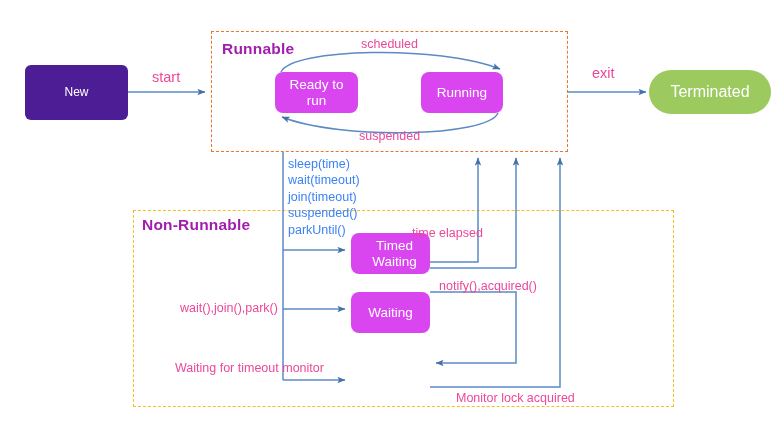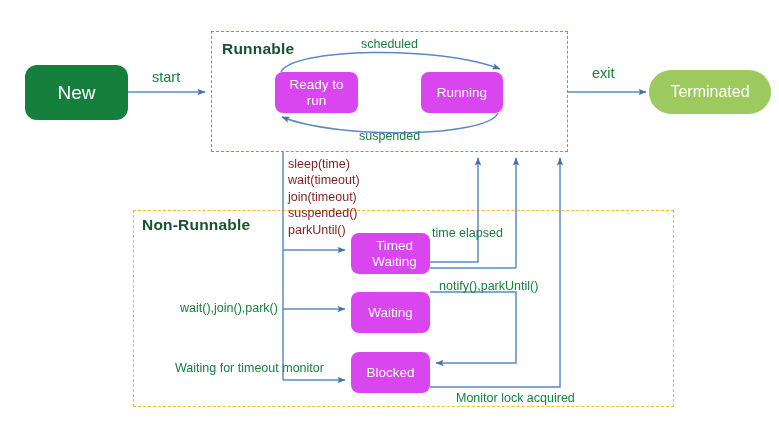--- a/index.html
+++ b/index.html
@@ -5,34 +5,34 @@
   html,body{margin:0;padding:0;background:#ffffff;}
   body{width:779px;height:430px;position:relative;overflow:hidden;
        font-family:"Liberation Sans","DejaVu Sans",sans-serif;}
   #stage{position:absolute;left:0;top:0;width:779px;height:430px;}
   svg.wires{position:absolute;left:0;top:0;width:779px;height:430px;pointer-events:none;}
 
   .group-box{position:absolute;box-sizing:border-box;background:transparent;}
   .group-runnable{border:1.4px dashed #E8762C;}
   .group-nonrunnable{border:1.4px dashed #F5BE23;}
 
-  .group-title{position:absolute;font-weight:bold;color:#14532d;
+  .group-title{position:absolute;font-weight:bold;color:#a21caf;
                font-size:15.5px;letter-spacing:.2px;white-space:nowrap;}
 
   .node{position:absolute;box-sizing:border-box;display:flex;
         align-items:center;justify-content:center;text-align:center;
         color:#ffffff;line-height:1.12;}
-  .node-green-rect{background:#15803d;border-radius:12px;font-size:19px;}
+  .node-green-rect{background:#4c1d95;border-radius:6px;font-size:12px;}
   .node-green-pill{background:#9CCA5F;border-radius:22px;font-size:16px;}
   .node-blue{background:#d946ef;border-radius:8px;font-size:13.5px;}
 
-  .edge-label{position:absolute;color:#15803d;font-size:12.5px;
+  .edge-label{position:absolute;color:#ec4899;font-size:12.5px;
               white-space:nowrap;line-height:1.0;}
   .edge-label.big{font-size:14.5px;}
-  .stack-label{position:absolute;color:#7f1d1d;font-size:12.5px;
+  .stack-label{position:absolute;color:#3b82f6;font-size:12.5px;
                line-height:16.4px;white-space:nowrap;}
 </style>
 </head>
 <body>
 
 <div id="stage">
 
   <div class="group-box group-runnable" style="left:211px;top:31px;width:357px;height:121px;"></div>
 
   <div class="group-box group-nonrunnable" style="left:133px;top:210px;width:541px;height:197px;"></div>
@@ -91,41 +91,40 @@
 
   <div class="node node-blue" style="left:421px;top:72px;width:82px;height:41px;">Running</div>
 
   <div class="node node-blue" style="left:351px;top:233px;width:79px;height:41px;flex-direction:column;padding-left:8px;">
     <span>Timed</span>
     <span>Waiting</span>
   </div>
 
   <div class="node node-blue" style="left:351px;top:292px;width:79px;height:41px;">Waiting</div>
 
-  <div class="node node-blue" style="left:351px;top:352px;width:79px;height:41px;">Blocked</div>
 
   <div class="edge-label big" style="left:152px;top:70px;">start</div>
 
   <div class="edge-label" style="left:361px;top:38px;">scheduled</div>
 
   <div class="edge-label" style="left:359px;top:130px;">suspended</div>
 
   <div class="edge-label big" style="left:592px;top:66px;">exit</div>
 
   <div class="stack-label" style="left:288px;top:156px;">
     <div>sleep(time)</div>
     <div>wait(timeout)</div>
     <div>join(timeout)</div>
     <div>suspended()</div>
     <div>parkUntil()</div>
   </div>
 
-  <div class="edge-label" style="left:432px;top:227px;">time elapsed</div>
+  <div class="edge-label" style="left:412px;top:227px;">time elapsed</div>
 
-  <div class="edge-label" style="left:439px;top:280px;">notify(),parkUntil()</div>
+  <div class="edge-label" style="left:439px;top:280px;">notify(),acquired()</div>
 
   <div class="edge-label" style="left:180px;top:302px;">wait(),join(),park()</div>
 
   <div class="edge-label" style="left:175px;top:362px;">Waiting for timeout monitor</div>
 
   <div class="edge-label" style="left:456px;top:392px;">Monitor lock acquired</div>
 
 </div>
 
 </body></html>

